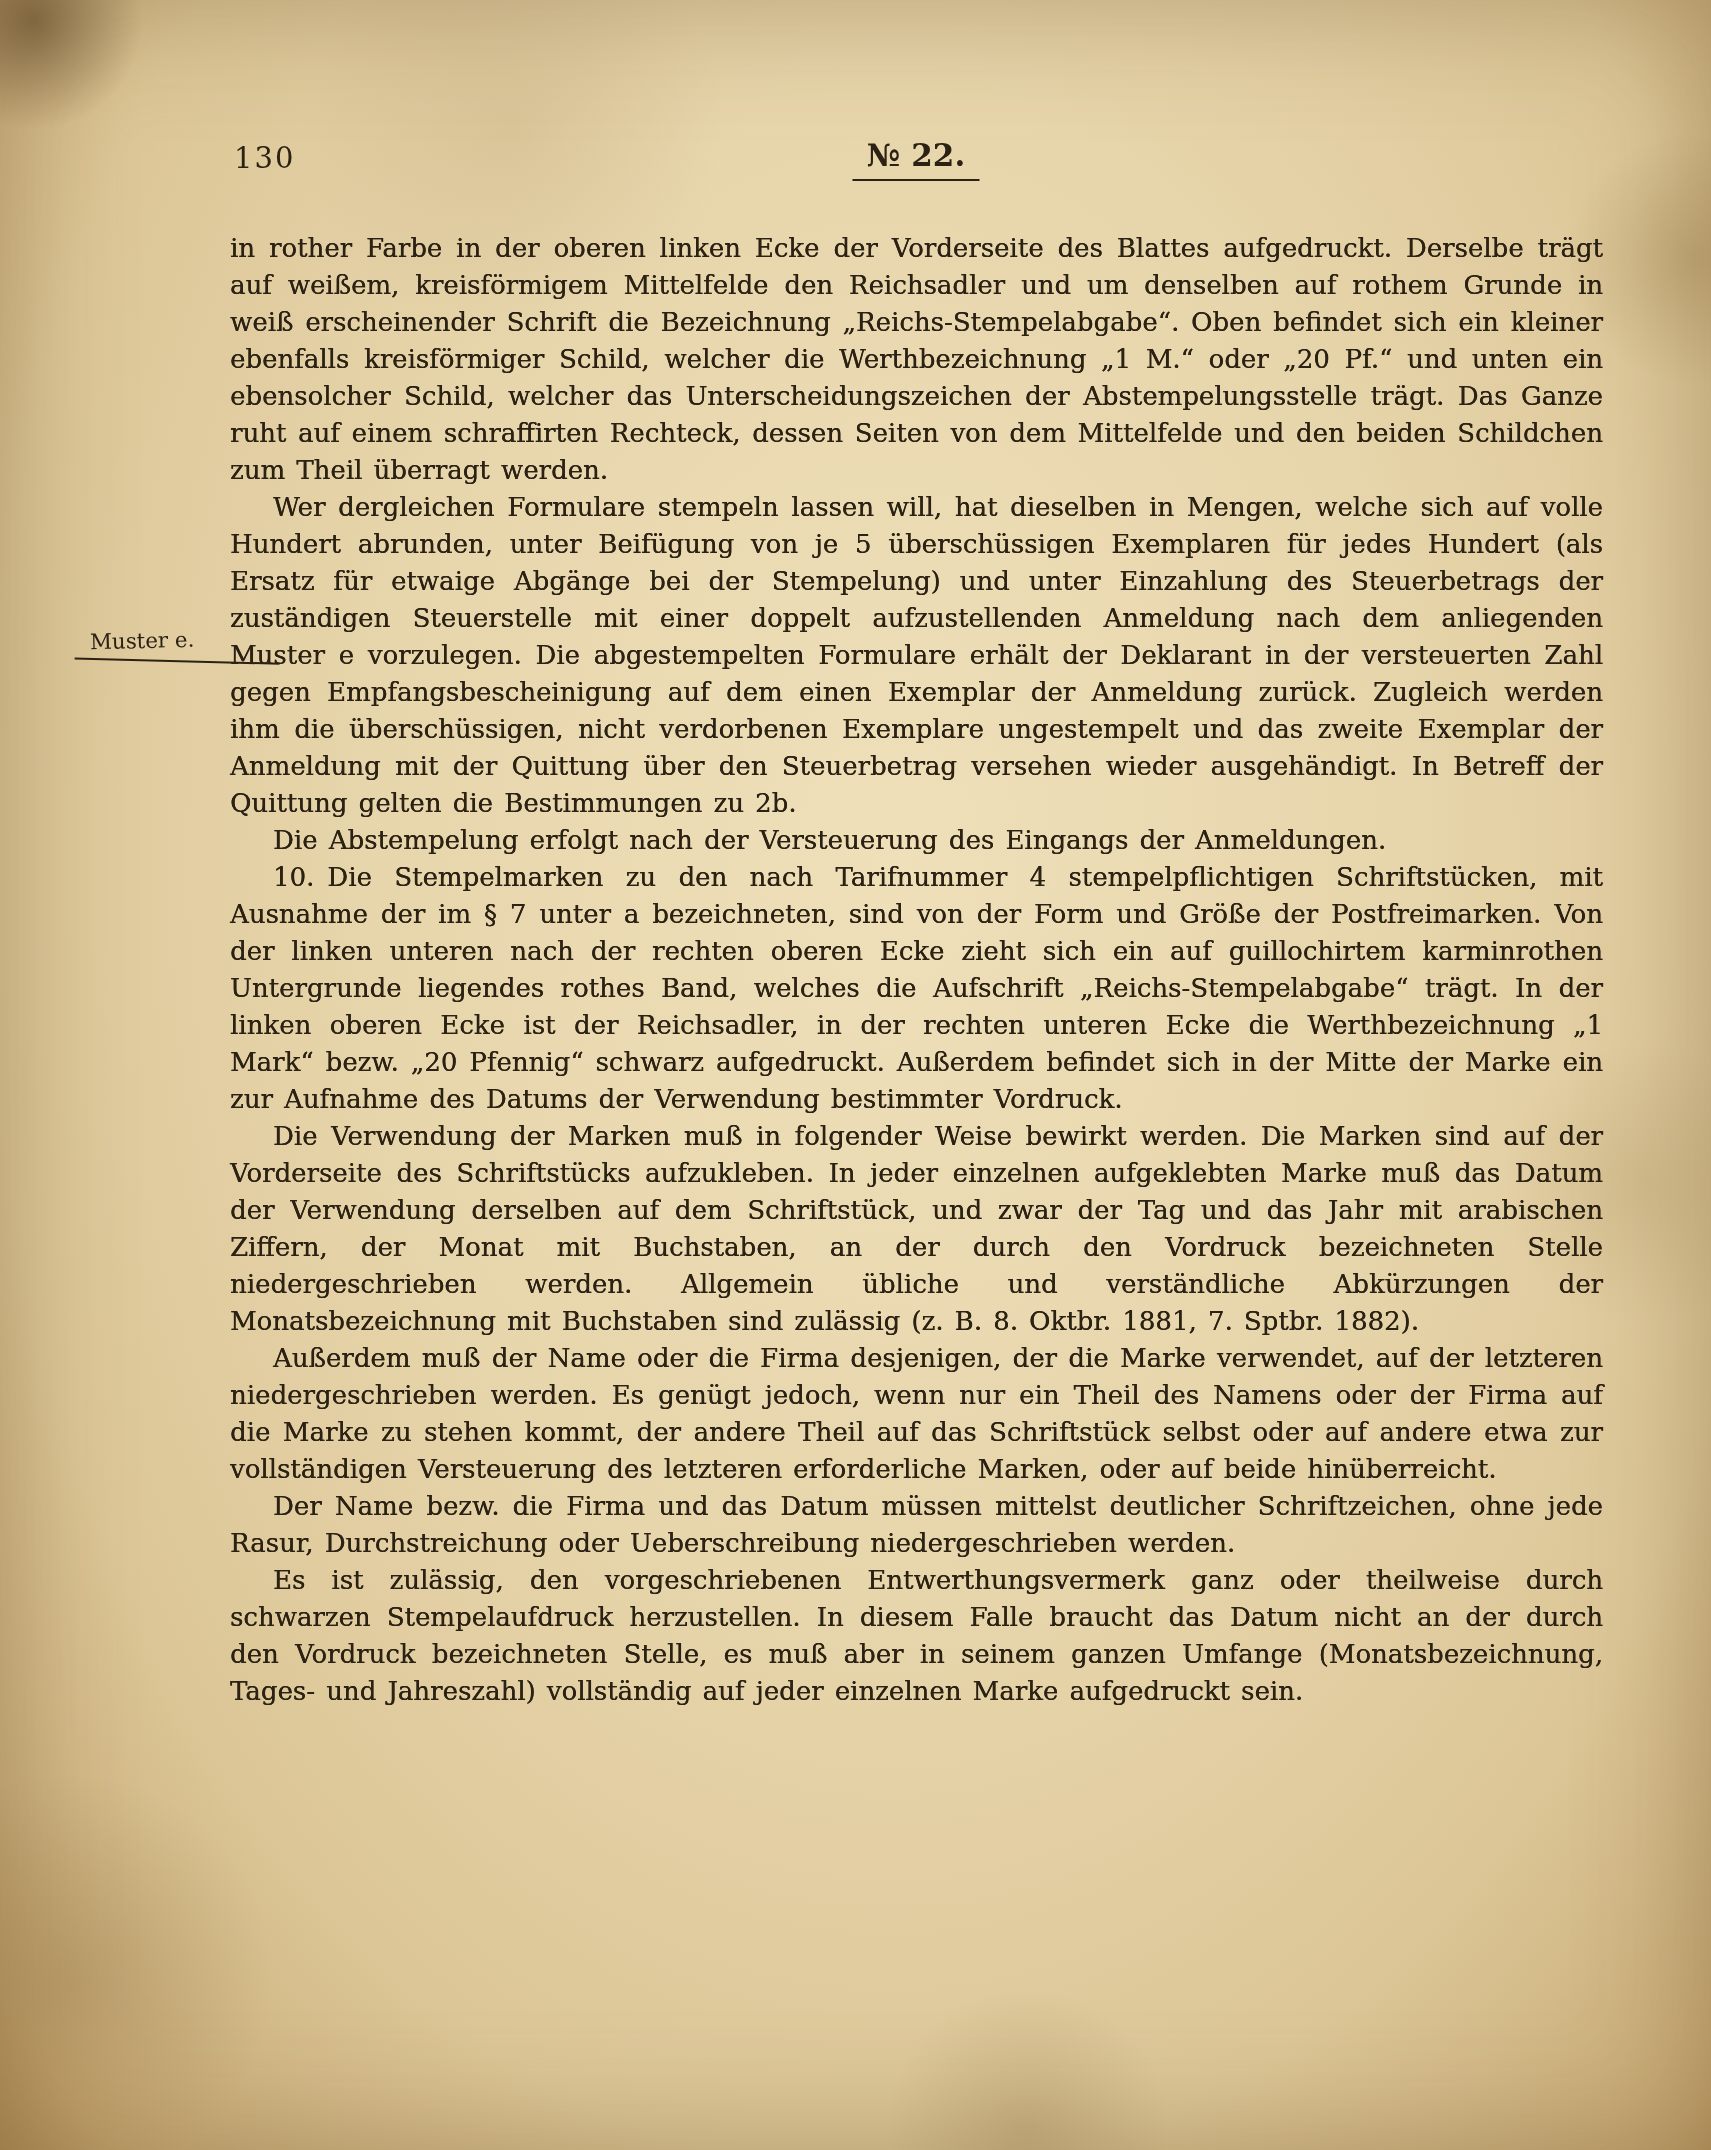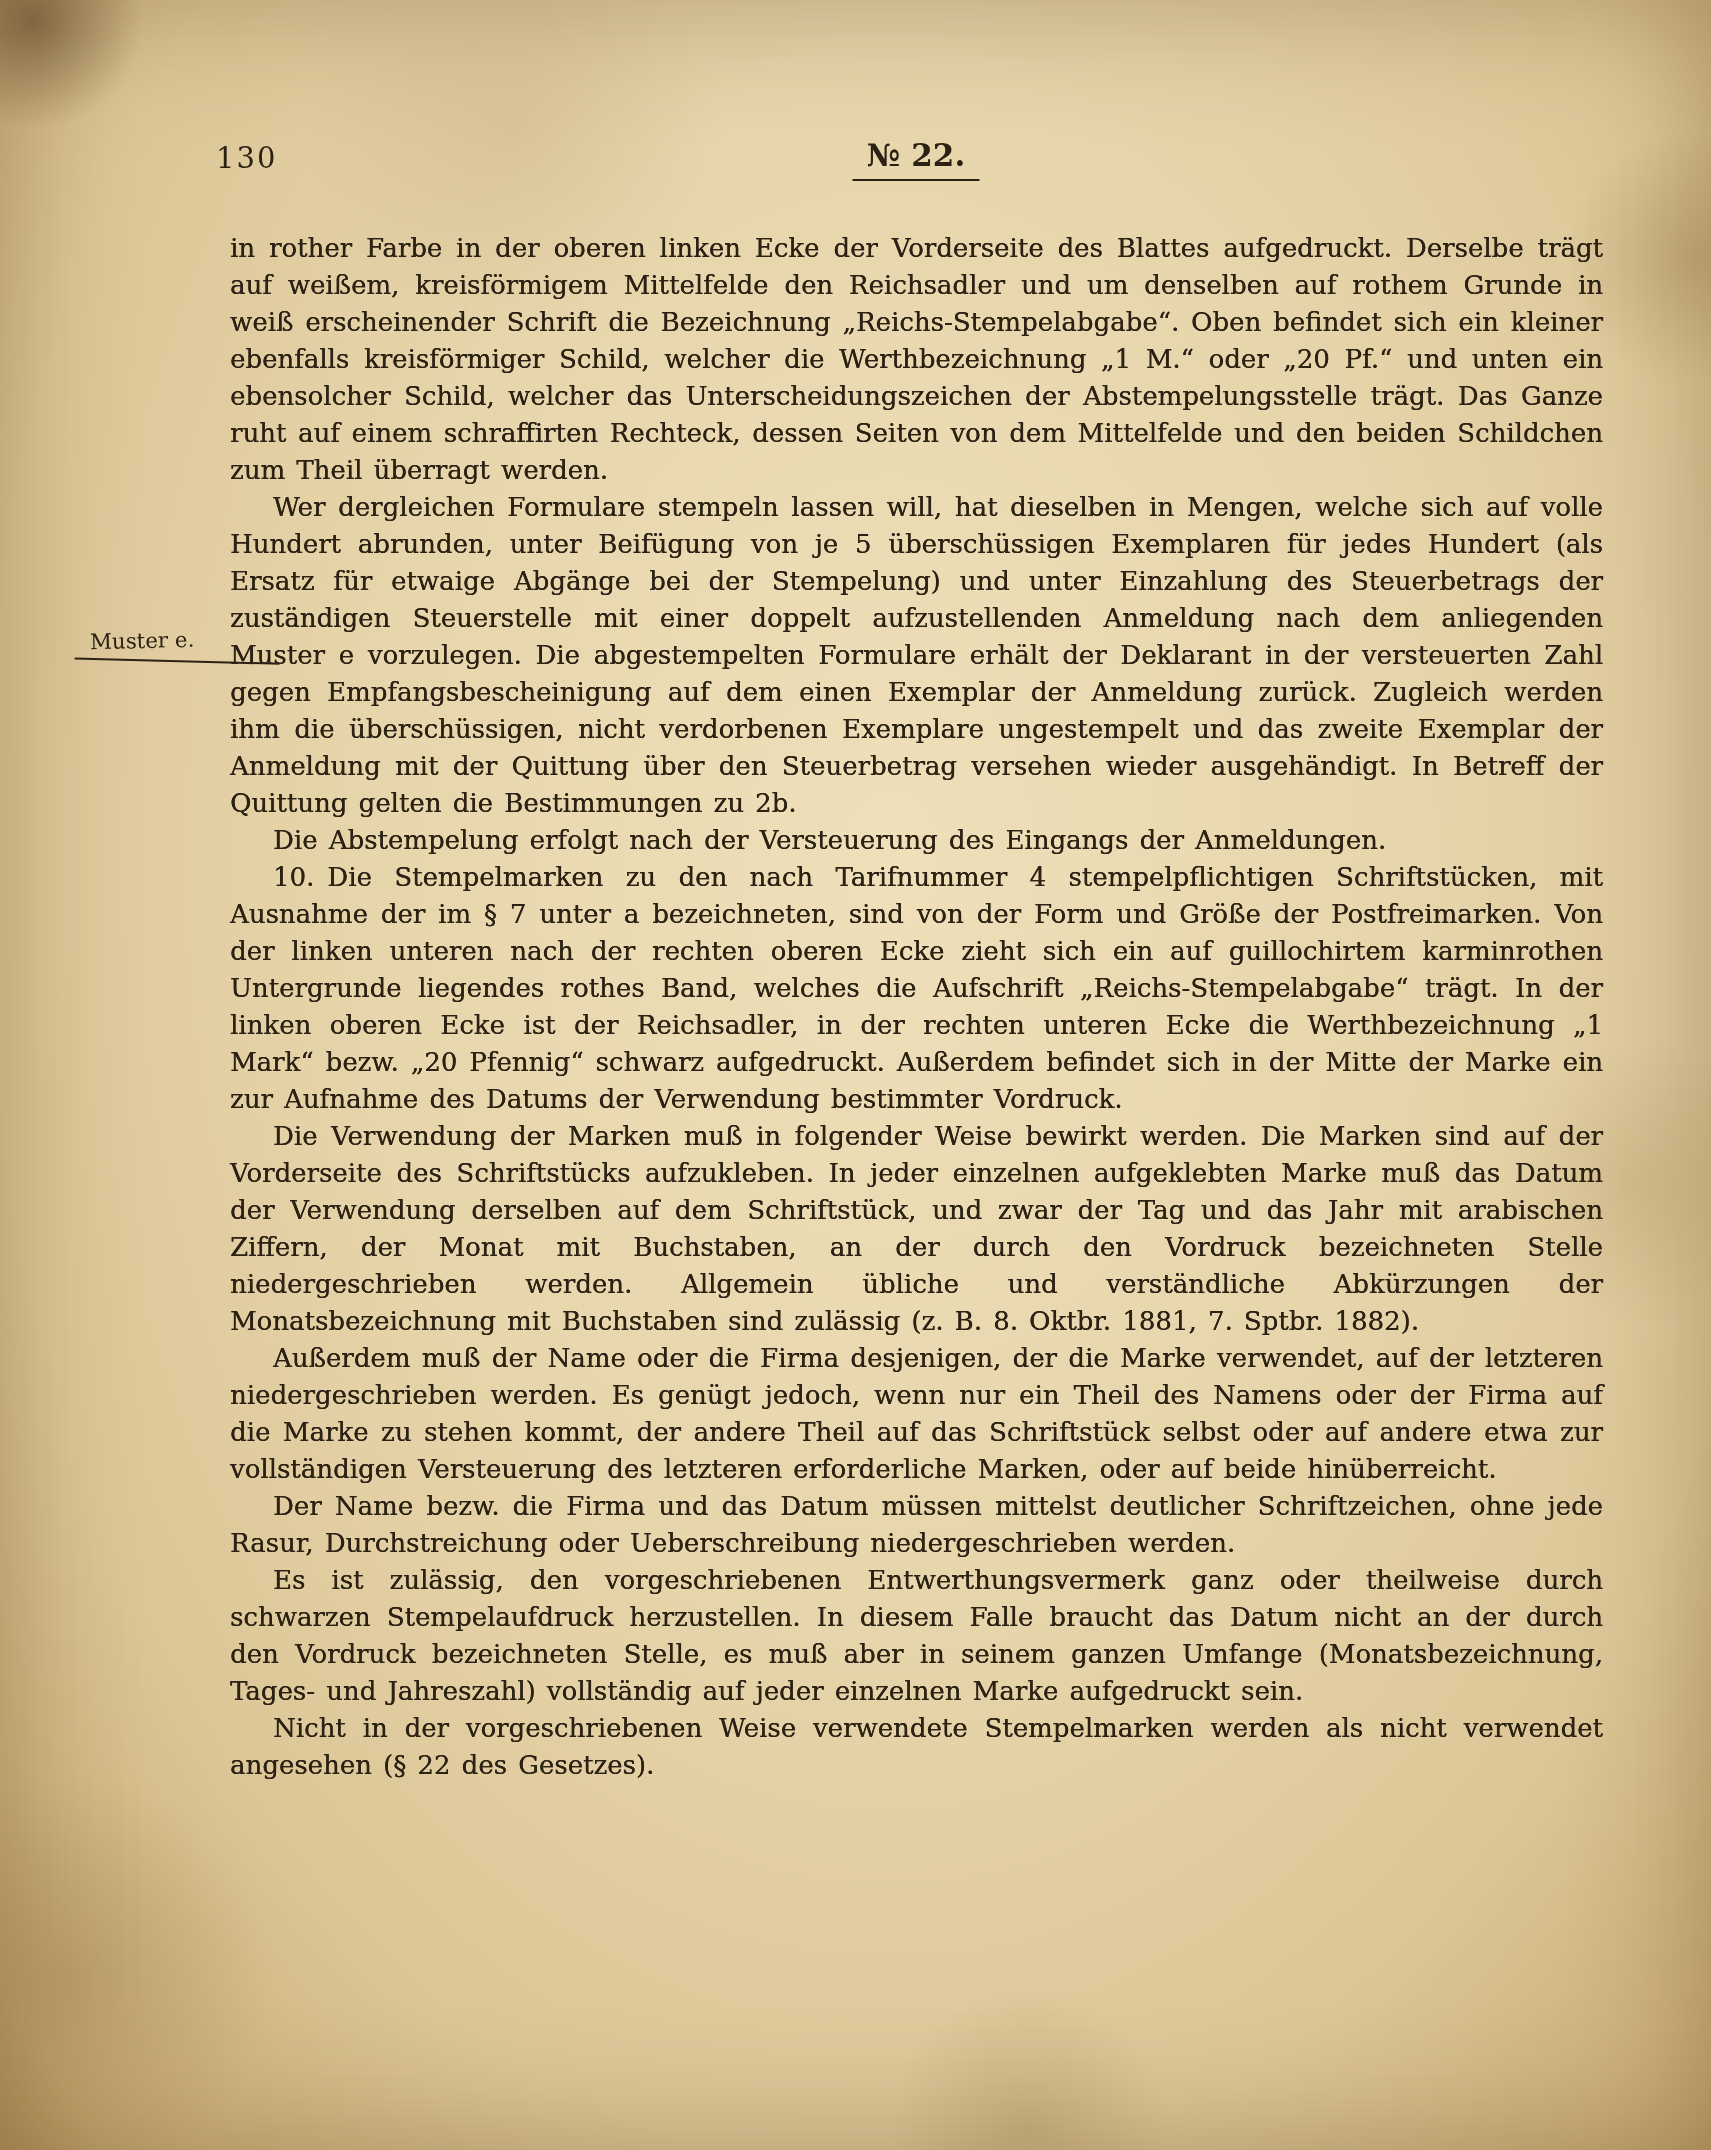--- a/index.html
+++ b/index.html
@@ -23,21 +23,21 @@
     content:"";position:absolute;inset:0;pointer-events:none;
     background:
       radial-gradient(circle at 2% 1%, rgba(70,45,15,0.5) 0%, rgba(70,45,15,0) 4%),
       radial-gradient(circle at 99% 12%, rgba(120,88,38,0.25) 0%, rgba(120,88,38,0) 5%),
       radial-gradient(circle at 96% 55%, rgba(130,100,50,0.15) 0%, rgba(130,100,50,0) 7%),
       radial-gradient(circle at 4% 92%, rgba(110,80,35,0.2) 0%, rgba(110,80,35,0) 8%),
       radial-gradient(circle at 60% 99%, rgba(110,80,35,0.18) 0%, rgba(110,80,35,0) 6%),
       radial-gradient(circle at 30% 6%, rgba(140,105,55,0.12) 0%, rgba(140,105,55,0) 9%);
   }
   .page-number{
-    position:absolute;left:216px;top:141px;
+    position:absolute;left:234px;top:141px;
     font-size:29px;letter-spacing:2.1px;color:var(--ink);
   }
   .issue-number{
     position:absolute;left:916px;top:137px;transform:translateX(-50%);
     font-size:31px;font-weight:bold;color:var(--ink);
     padding:0 14.3px 5.7px 14.3px;
     border-bottom:2.9px solid var(--ink);
     white-space:nowrap;
     text-align:center;
   }
@@ -78,17 +78,16 @@
 
   <main class="text-block">
     <p class="continuation">in rother Farbe in der oberen linken Ecke der Vorderseite des Blattes aufgedruckt. Derselbe trägt auf weißem, kreisförmigem Mittelfelde den Reichsadler und um denselben auf rothem Grunde in weiß erscheinender Schrift die Bezeichnung „Reichs-Stempelabgabe“. Oben befindet sich ein kleiner ebenfalls kreisförmiger Schild, welcher die Werthbezeichnung „1 M.“ oder „20 Pf.“ und unten ein ebensolcher Schild, welcher das Unterscheidungszeichen der Abstempelungsstelle trägt. Das Ganze ruht auf einem schraffirten Rechteck, dessen Seiten von dem Mittelfelde und den beiden Schildchen zum Theil überragt werden.</p>
     <p>Wer dergleichen Formulare stempeln lassen will, hat dieselben in Mengen, welche sich auf volle Hundert abrunden, unter Beifügung von je 5 überschüssigen Exemplaren für jedes Hundert (als Ersatz für etwaige Abgänge bei der Stempelung) und unter Einzahlung des Steuerbetrags der zuständigen Steuerstelle mit einer doppelt aufzustellenden Anmeldung nach dem anliegenden Muster e vorzulegen. Die abgestempelten Formulare erhält der Deklarant in der versteuerten Zahl gegen Empfangsbescheinigung auf dem einen Exemplar der Anmeldung zurück. Zugleich werden ihm die überschüssigen, nicht verdorbenen Exemplare ungestempelt und das zweite Exemplar der Anmeldung mit der Quittung über den Steuerbetrag versehen wieder ausgehändigt. In Betreff der Quittung gelten die Bestimmungen zu 2b.</p>
     <p>Die Abstempelung erfolgt nach der Versteuerung des Eingangs der Anmeldungen.</p>
     <p>10. Die Stempelmarken zu den nach Tarifnummer 4 stempelpflichtigen Schriftstücken, mit Ausnahme der im § 7 unter a bezeichneten, sind von der Form und Größe der Postfreimarken. Von der linken unteren nach der rechten oberen Ecke zieht sich ein auf guillochirtem karminrothen Untergrunde liegendes rothes Band, welches die Aufschrift „Reichs-Stempelabgabe“ trägt. In der linken oberen Ecke ist der Reichsadler, in der rechten unteren Ecke die Werthbezeichnung „1 Mark“ bezw. „20 Pfennig“ schwarz aufgedruckt. Außerdem befindet sich in der Mitte der Marke ein zur Aufnahme des Datums der Verwendung bestimmter Vordruck.</p>
     <p>Die Verwendung der Marken muß in folgender Weise bewirkt werden. Die Marken sind auf der Vorderseite des Schriftstücks aufzukleben. In jeder einzelnen aufgeklebten Marke muß das Datum der Verwendung derselben auf dem Schriftstück, und zwar der Tag und das Jahr mit arabischen Ziffern, der Monat mit Buchstaben, an der durch den Vordruck bezeichneten Stelle niedergeschrieben werden. Allgemein übliche und verständliche Abkürzungen der Monatsbezeichnung mit Buchstaben sind zulässig (z. B. 8. Oktbr. 1881, 7. Sptbr. 1882).</p>
     <p>Außerdem muß der Name oder die Firma desjenigen, der die Marke verwendet, auf der letzteren niedergeschrieben werden. Es genügt jedoch, wenn nur ein Theil des Namens oder der Firma auf die Marke zu stehen kommt, der andere Theil auf das Schriftstück selbst oder auf andere etwa zur vollständigen Versteuerung des letzteren erforderliche Marken, oder auf beide hinüberreicht.</p>
     <p>Der Name bezw. die Firma und das Datum müssen mittelst deutlicher Schriftzeichen, ohne jede Rasur, Durchstreichung oder Ueberschreibung niedergeschrieben werden.</p>
     <p>Es ist zulässig, den vorgeschriebenen Entwerthungsvermerk ganz oder theilweise durch schwarzen Stempelaufdruck herzustellen. In diesem Falle braucht das Datum nicht an der durch den Vordruck bezeichneten Stelle, es muß aber in seinem ganzen Umfange (Monatsbezeichnung, Tages- und Jahreszahl) vollständig auf jeder einzelnen Marke aufgedruckt sein.</p>
-    <p>Nicht in der vorgeschriebenen Weise verwendete Stempelmarken werden als nicht verwendet angesehen (§ 22 des Gesetzes).</p>
   </main>
 
 </div>
 
 
 </body></html>

